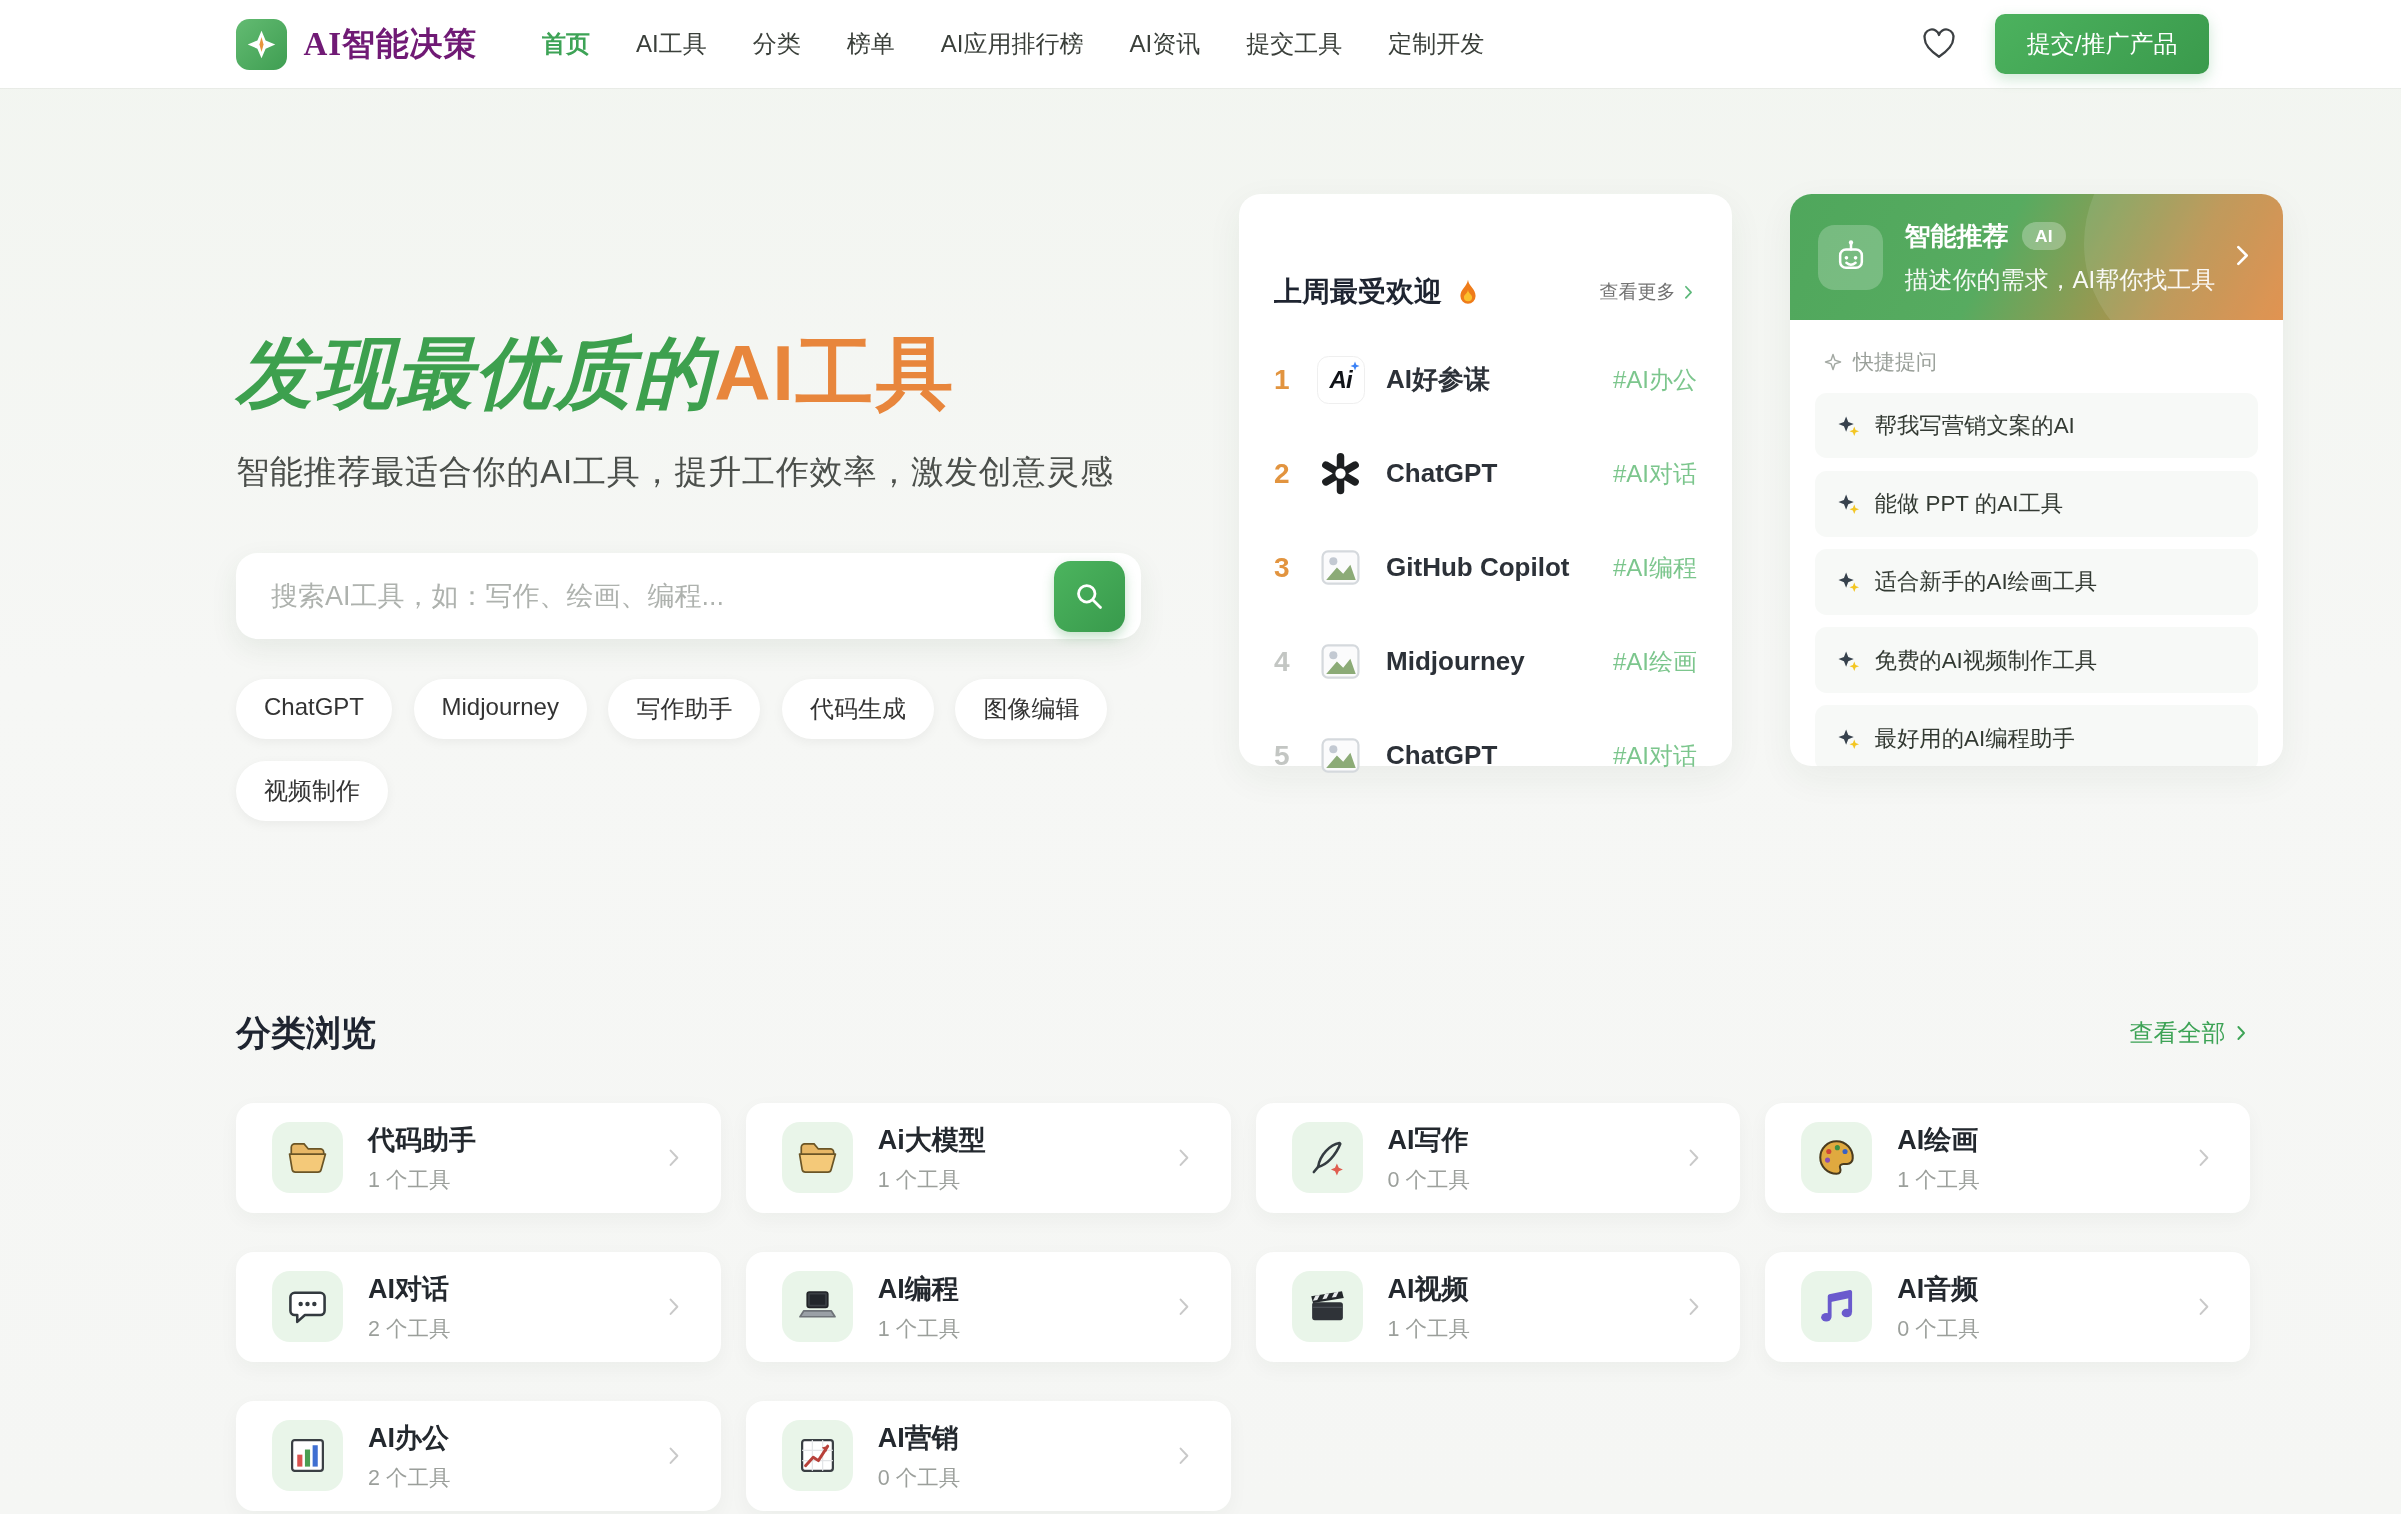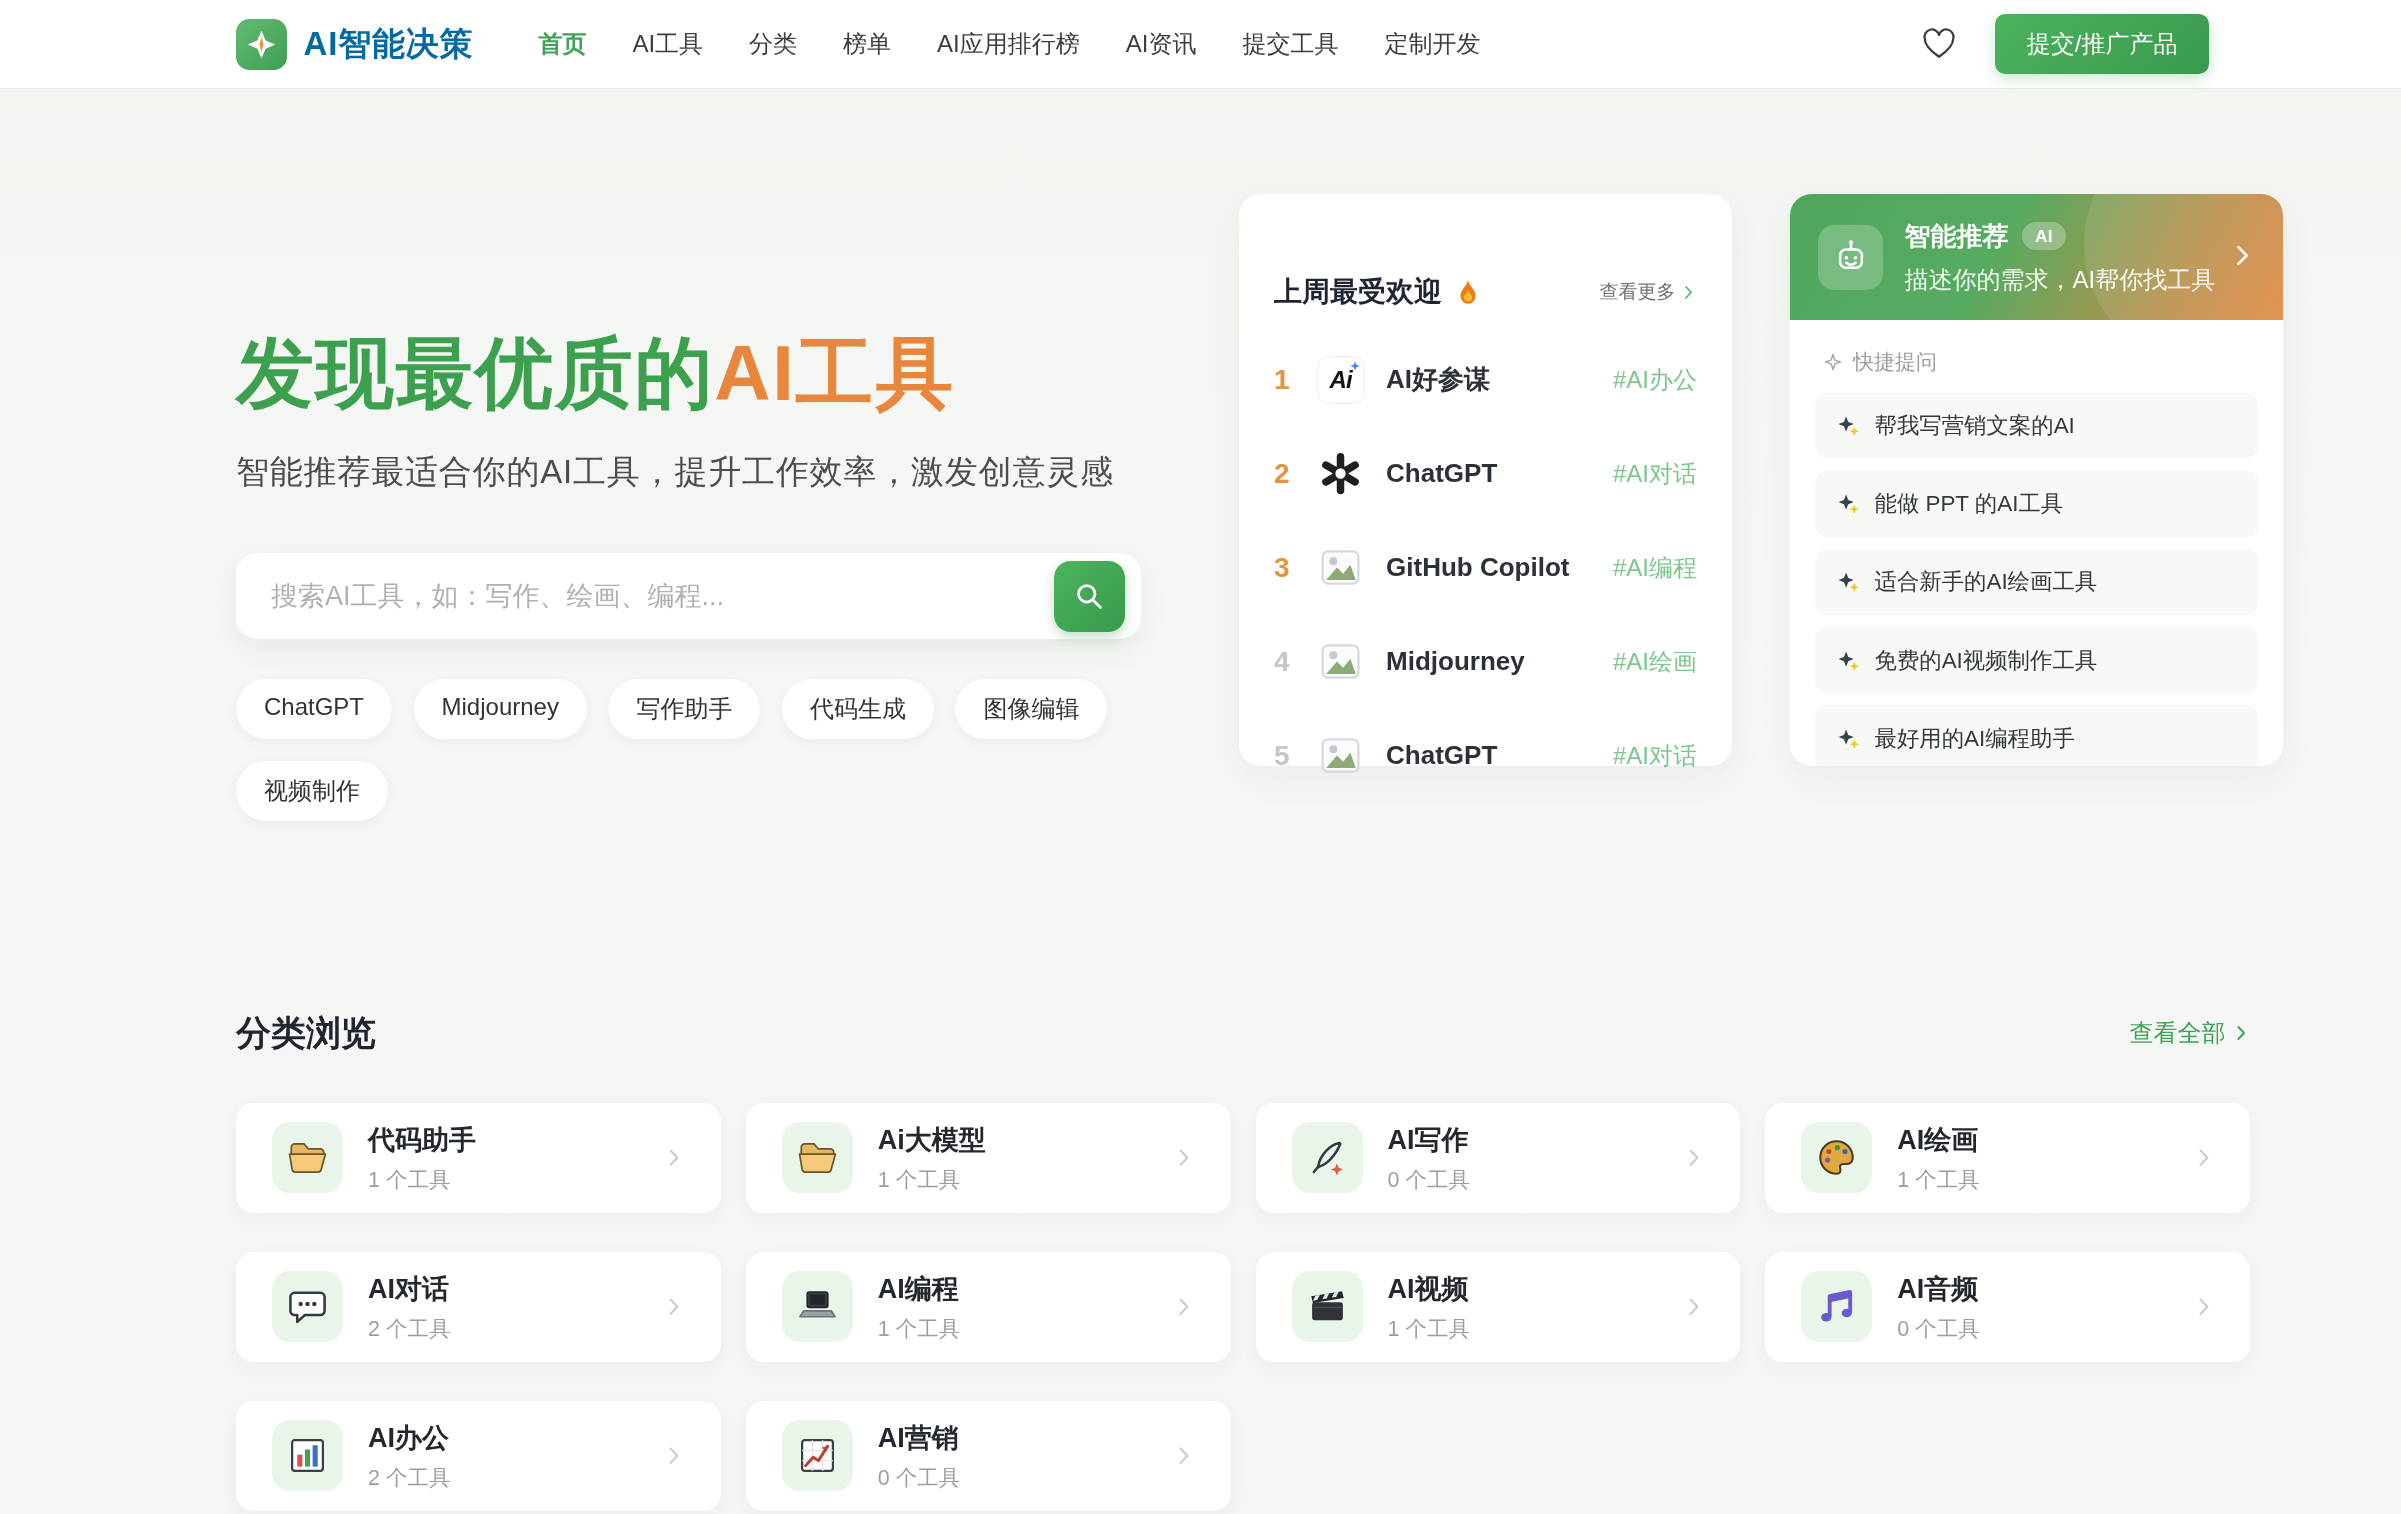--- a/index.html
+++ b/index.html
@@ -15,36 +15,36 @@
   header {
     height:88px; background:#fff; display:flex; align-items:center;
     padding:0 192px 0 236px; box-shadow:0 0.8px 0 rgba(0,0,0,.05);
   }
   .logo { display:flex; align-items:center; gap:16.6px; }
   .logo-box {
     width:51px; height:51px; border-radius:13.3px;
     background:linear-gradient(135deg,#63bb72,#3f9e52);
     display:flex; align-items:center; justify-content:center;
   }
-  .logo-text { font-size:33px; font-weight:800; color:#0369a1; letter-spacing:0.8px; }
+  .logo-text { font-size:33px; font-weight:800; color:#701a75; letter-spacing:0.8px;font-family:Liberation Serif, serif; }
   nav { display:flex; gap:46px; margin-left:65px; font-size:24px; color:#3a3f3a; }
   nav a { text-decoration:none; color:inherit; cursor:pointer; }
   nav a.active { color:#3da356; font-weight:700; }
   .header-right { margin-left:auto; display:flex; align-items:center; gap:38px; }
   .submit-btn {
     background:linear-gradient(135deg,#4cb25e,#3a9a4c); color:#fff; border:none;
     font-size:24px; padding:14px 31.5px; border-radius:10px; cursor:pointer;
     font-family:inherit; box-shadow:0 5px 13.3px rgba(61,163,86,.25);
   }
 
   
   .hero-row { display:flex; gap:58px; margin-top:106px; }
   .hero-left { width:945px; padding-top:136px; flex:none; }
   h1 { font-size:78px; line-height:1.12; font-weight:800; letter-spacing:1.7px; }
-  .t-green { color:#3da04e; }
+  .t-green { color:#3da04e;font-style:italic; }
   .t-orange { color:#e8863c; }
   .hero-sub { margin-top:33px; font-size:33px; color:#4b4f4b; letter-spacing:0.8px; }
   .search-bar {
     margin-top:58px; width:905px; height:86px; background:#fff; border-radius:21.5px;
     box-shadow:0 10px 28px rgba(40,80,40,.08); display:flex; align-items:center;
     padding:0 16px 0 35px;
   }
   .search-bar input {
     flex:1; border:none; outline:none; font-size:27px; color:#333;
     font-family:inherit; background:transparent;

